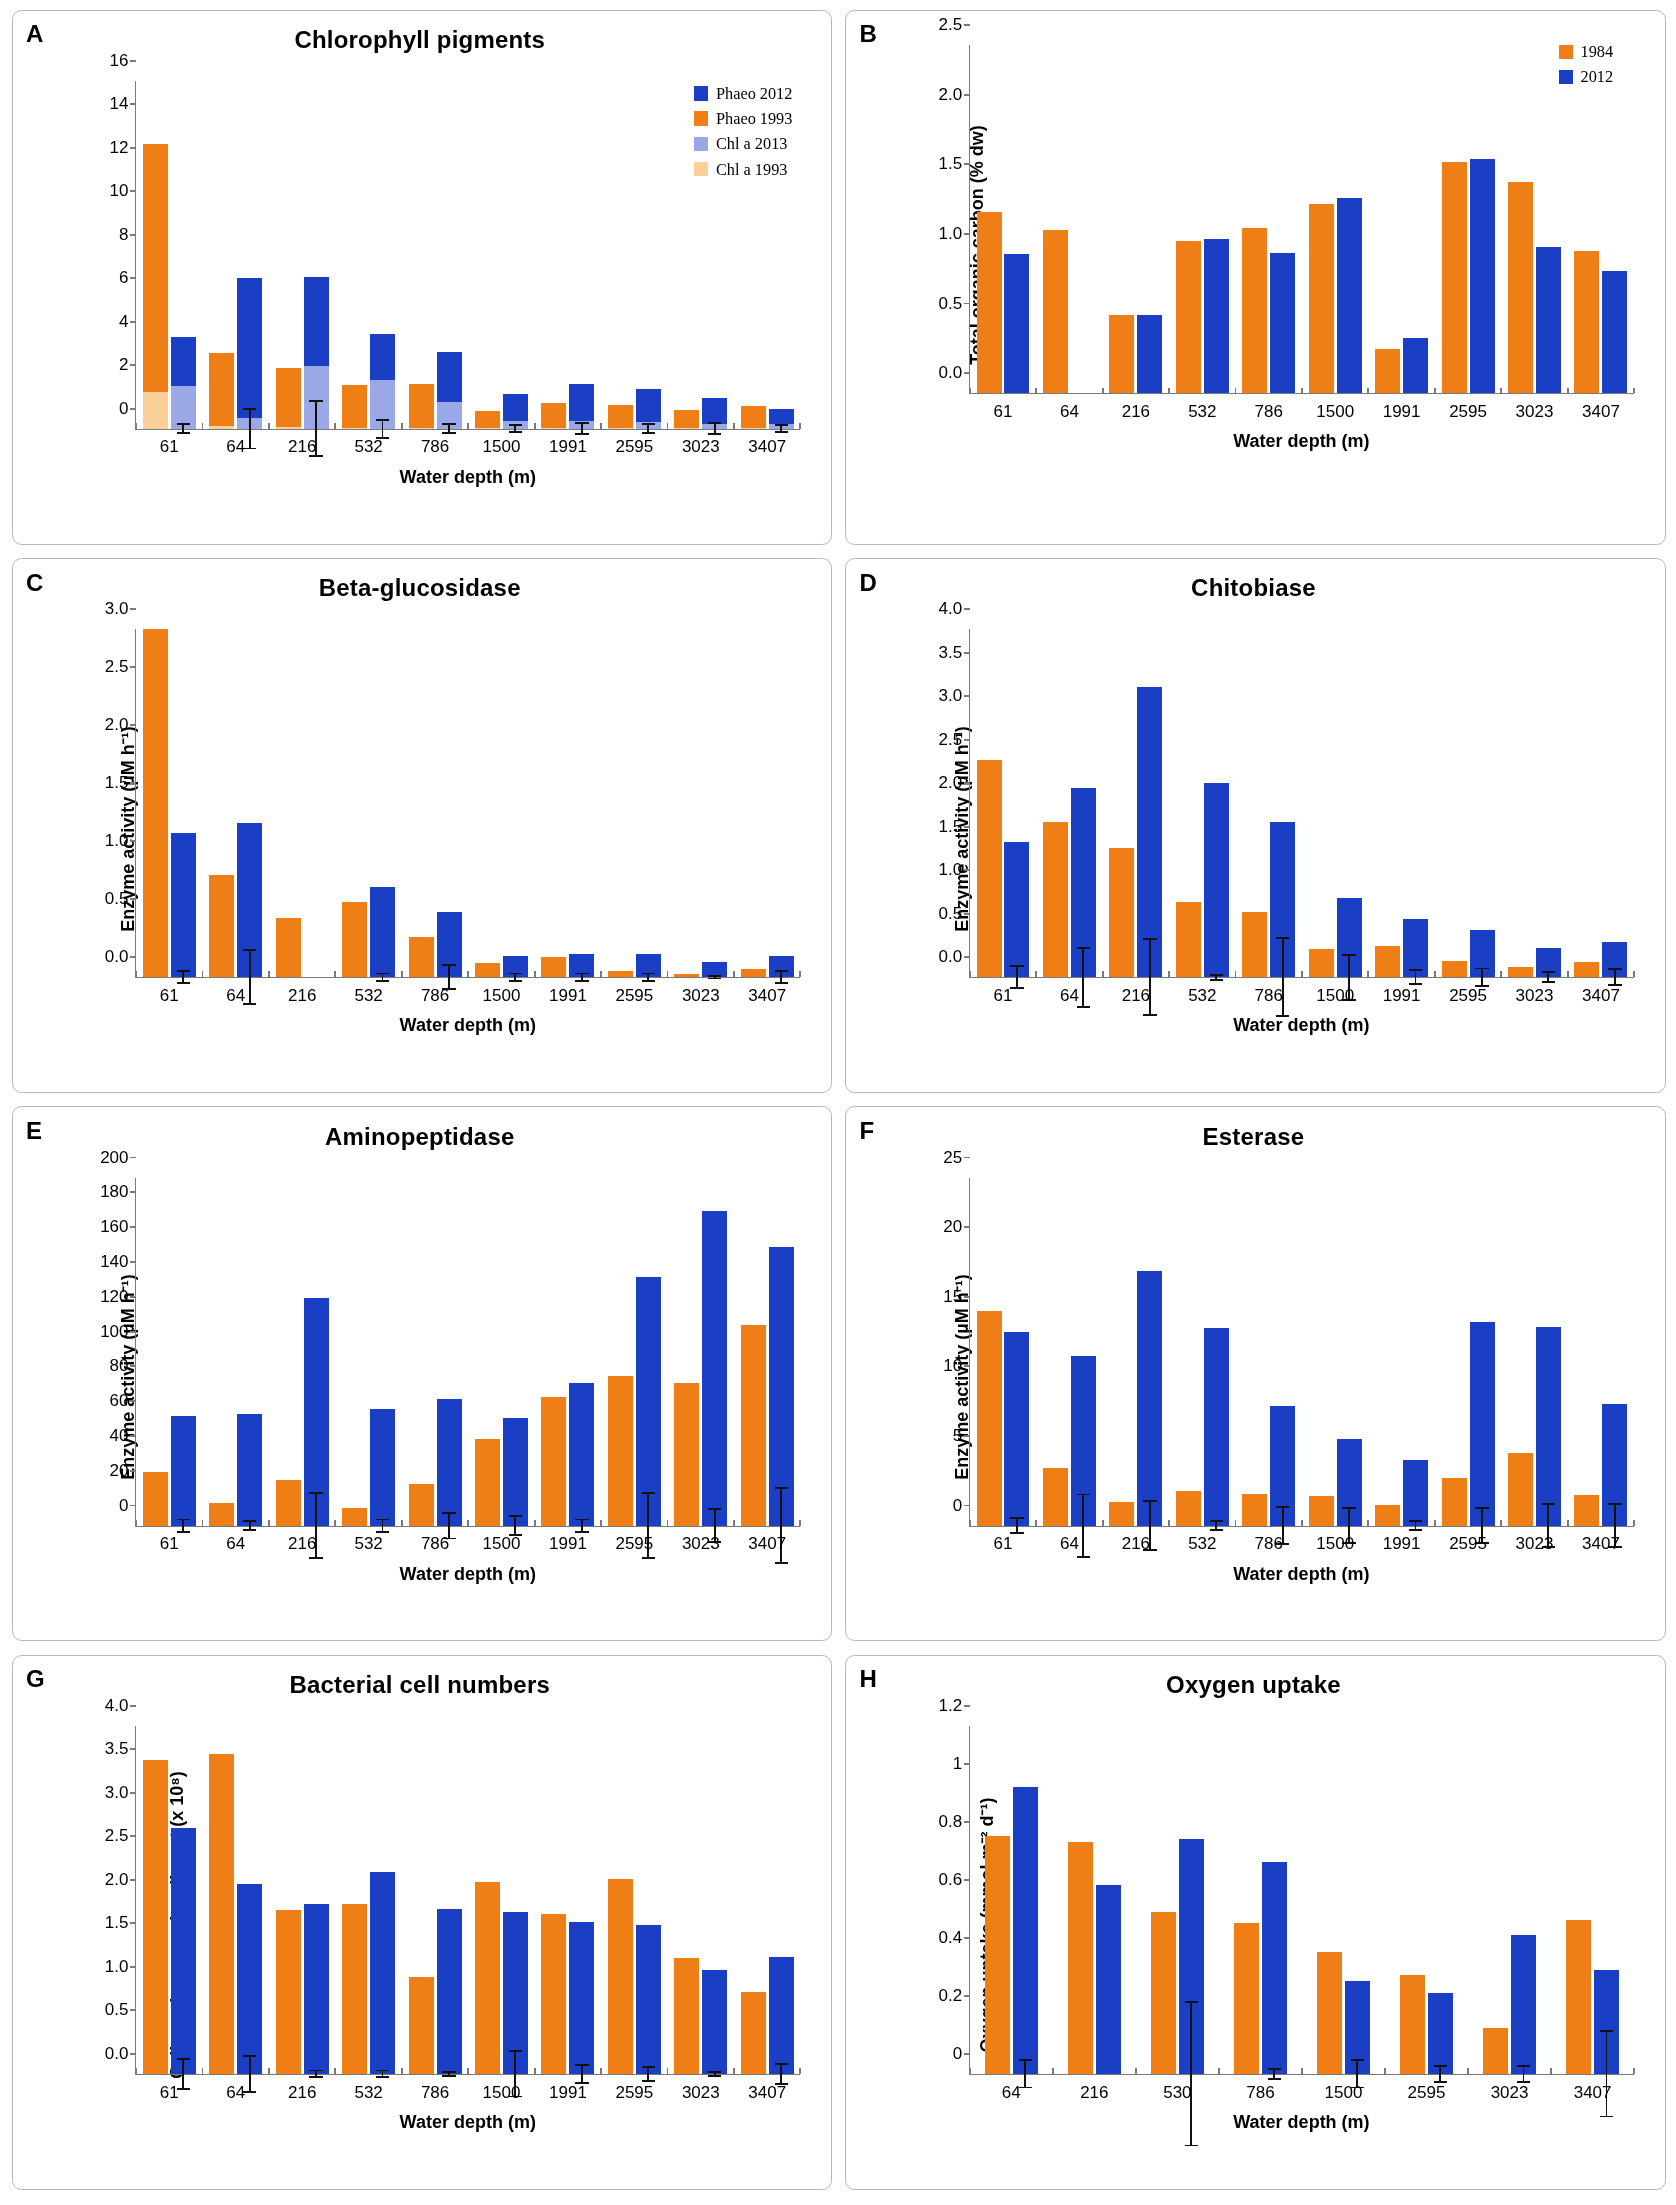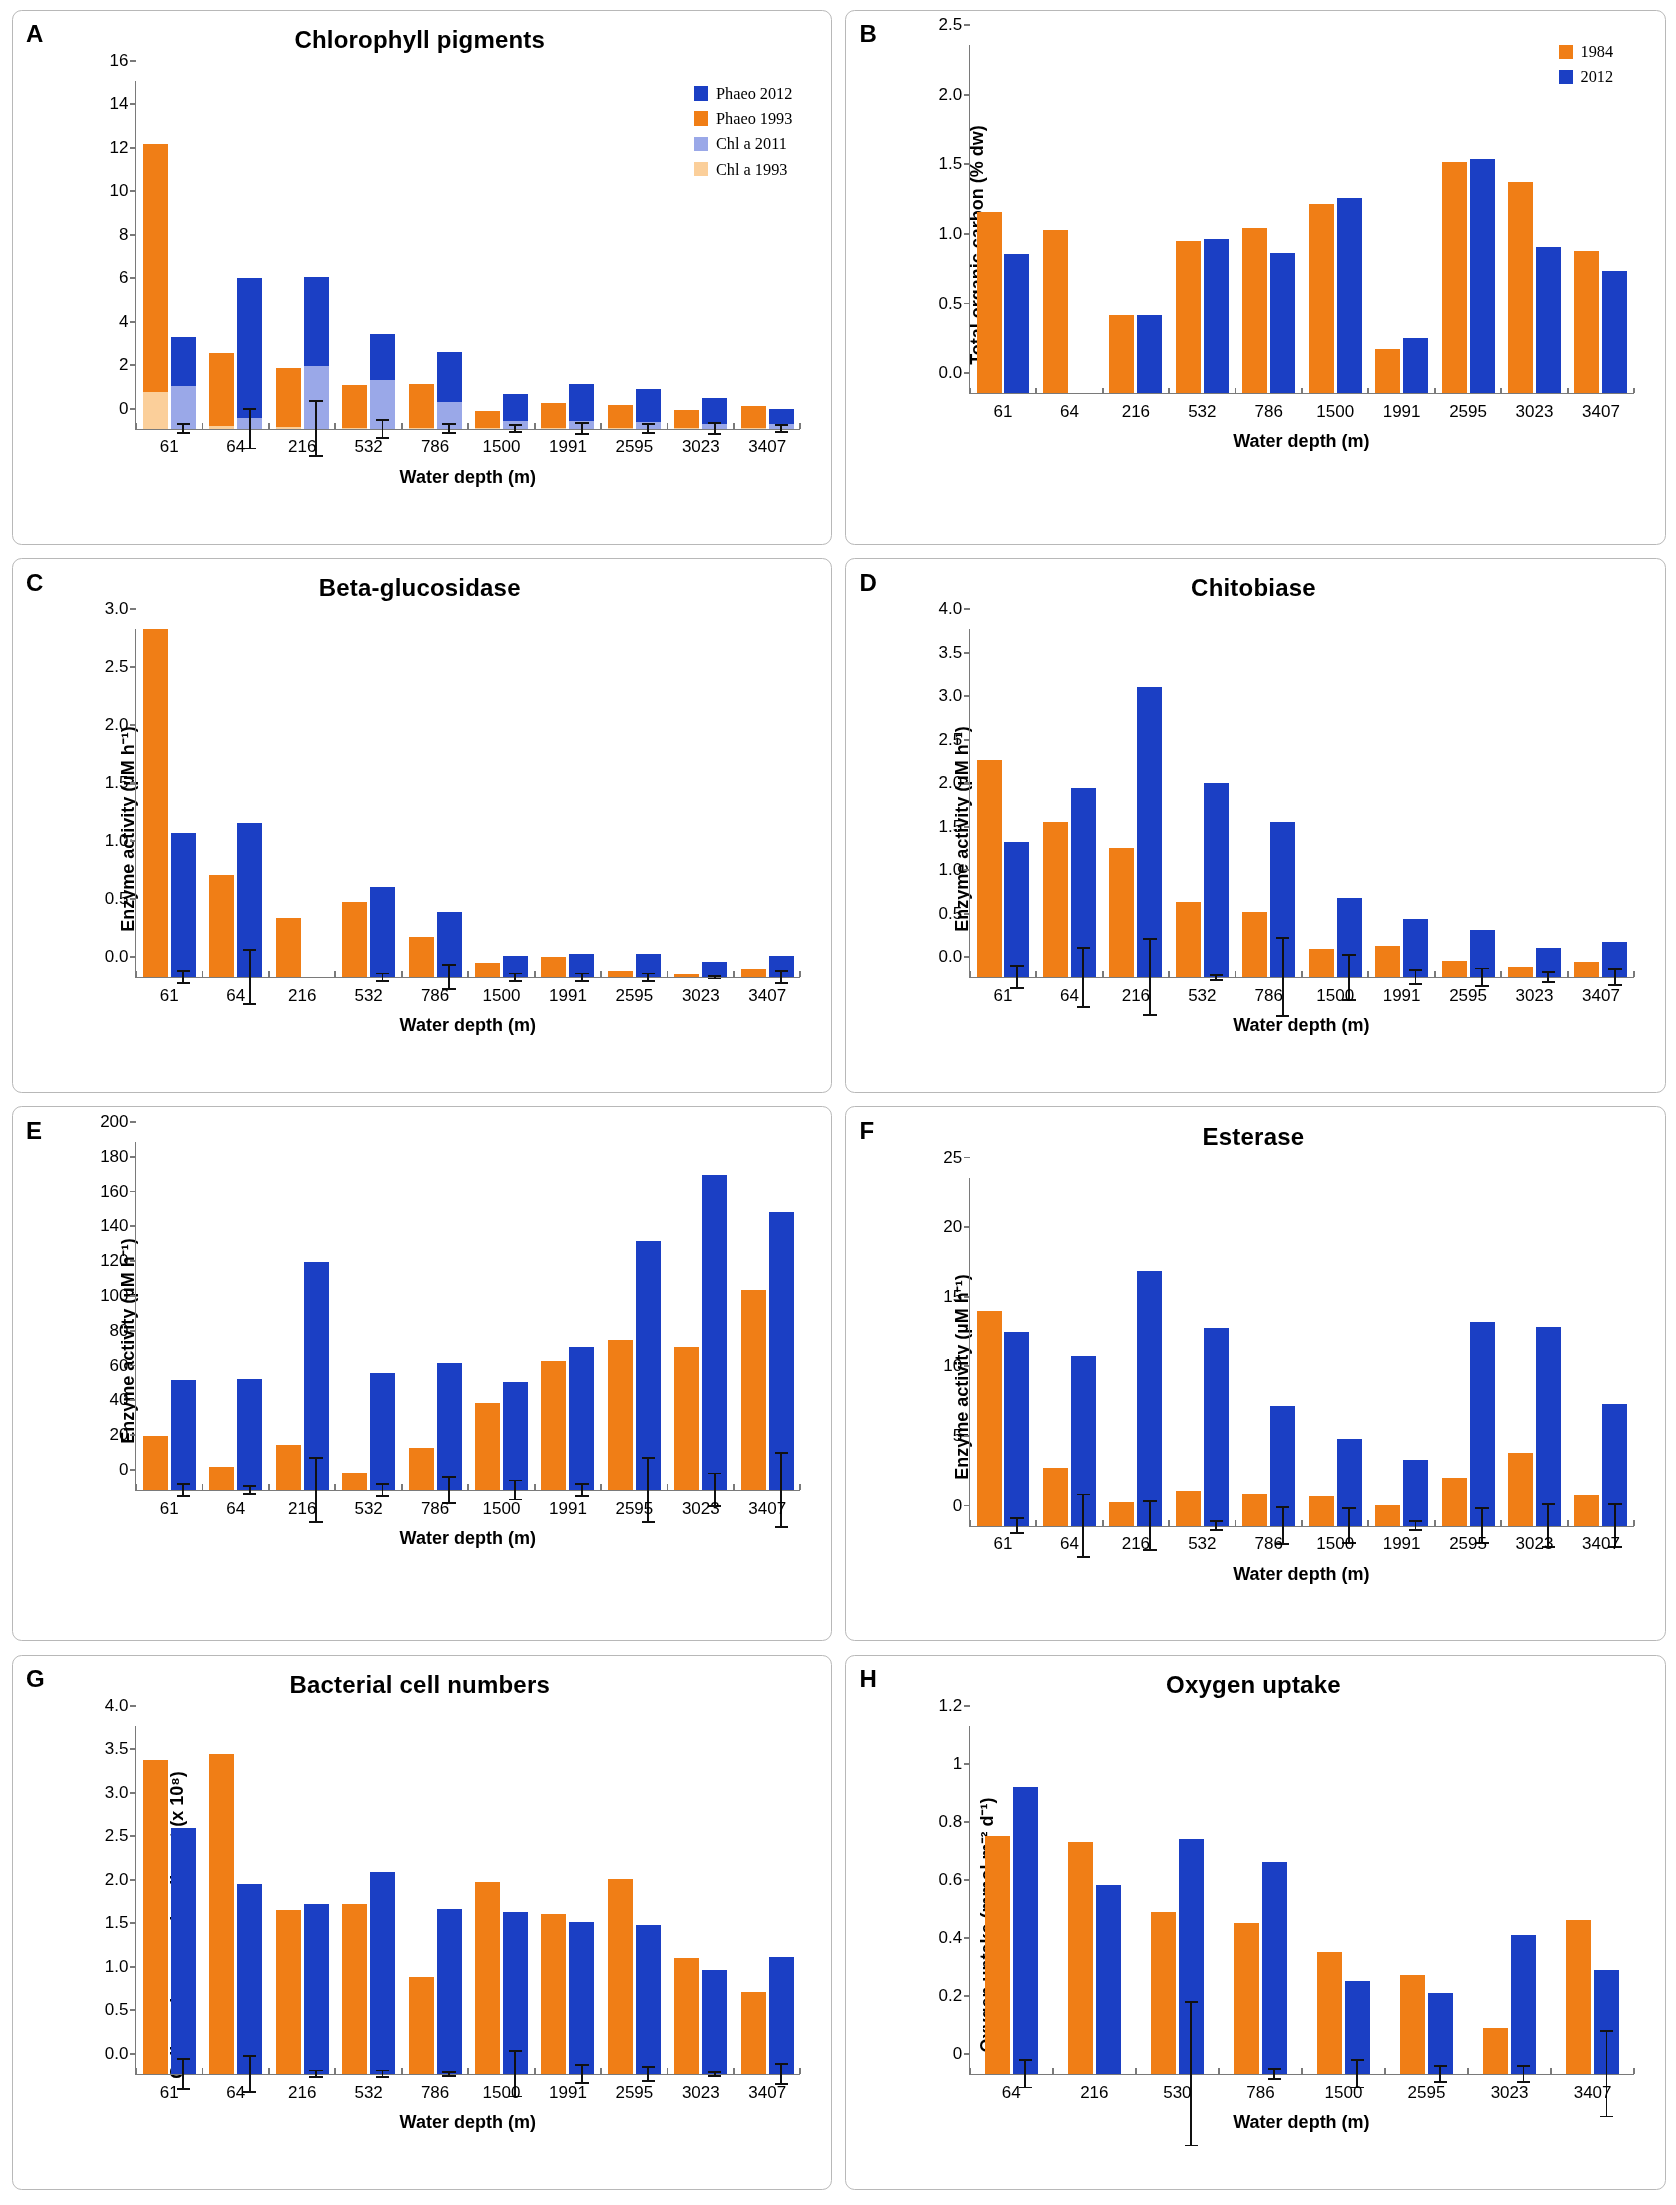--- a/index.html
+++ b/index.html
@@ -346,21 +346,21 @@
           <div class="row">
             <span class="sw" style="background: rgb(27, 63, 196);"></span>
             <span>Phaeo 2012</span>
           </div>
           <div class="row">
             <span class="sw" style="background: rgb(240, 126, 22);"></span>
             <span>Phaeo 1993</span>
           </div>
           <div class="row">
             <span class="sw" style="background: rgb(154, 168, 232);"></span>
-            <span>Chl a 2011</span>
+            <span>Chl a 2013</span>
           </div>
           <div class="row">
             <span class="sw" style="background: rgb(251, 207, 154);"></span>
             <span>Chl a 1993</span>
           </div>
         </div>
       </div>
     </div>
     <div class="panel">
       <div class="panel-letter">B</div>
@@ -748,20 +748,21 @@
             <div class="xtm" style="left: 80%;"></div>
             <div class="xtm" style="left: 90%;"></div>
             <div class="xtm" style="left: 100%;"></div>
           </div>
         </div>
         <div class="xlabel">Water depth (m)</div>
       </div>
     </div>
     <div class="panel">
       <div class="panel-letter">E</div>
+      <div class="panel-title">Aminopeptidase</div>
       <div class="plotwrap">
         <div class="ylabel">Enzyme activity (µM h⁻¹)</div>
         <div class="plot">
           <div class="ytick" style="bottom: 0%;">0</div>
           <div class="ytick" style="bottom: 10%;">20</div>
           <div class="ytick" style="bottom: 20%;">40</div>
           <div class="ytick" style="bottom: 30%;">60</div>
           <div class="ytick" style="bottom: 40%;">80</div>
           <div class="ytick" style="bottom: 50%;">100</div>
           <div class="ytick" style="bottom: 60%;">120</div>

